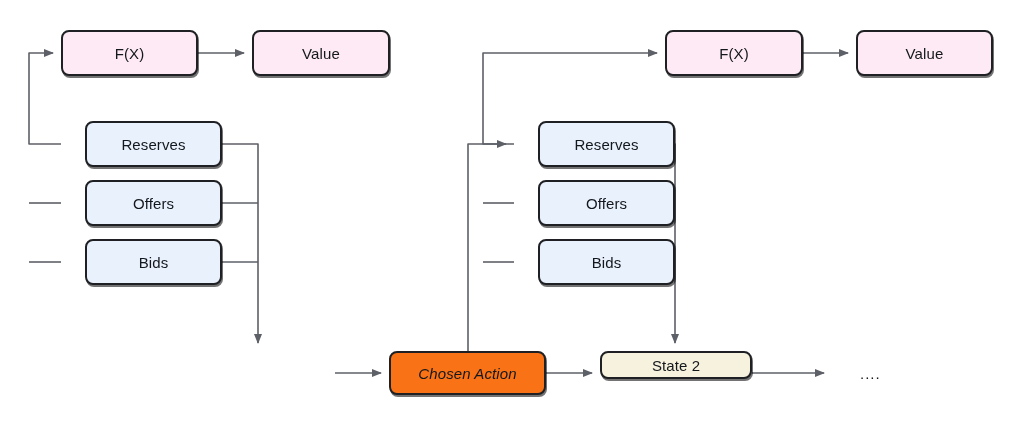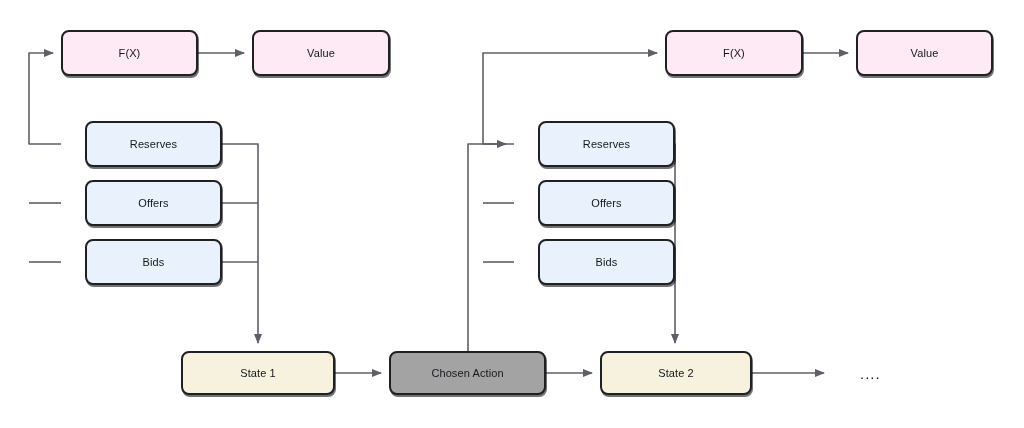--- a/index.html
+++ b/index.html
@@ -25,30 +25,30 @@
     height: 428px;
   }
   .node {
     position: absolute;
     box-sizing: border-box;
     border: 2px solid #1f2023;
     border-radius: 8px;
     display: flex;
     align-items: center;
     justify-content: center;
-    font-size: 11px;
+    font-size: 15px;
     color: #14171c;
     letter-spacing: 0.1px;
     z-index: 3;
     box-shadow: 1px 2px 0 rgba(0,0,0,0.55);
   }
   .node.pink   { background: #fdeaf4; }
   .node.blue   { background: #e8f1fc; margin-left: 24px; }
   .node.cream  { background: #f6f2dd; }
-  .node.green  { background: #a3a3a3; }
+  .node.green  { background: #f97316; font-style: italic; }
   .ellipsis {
     position: absolute;
     font-size: 15px;
     color: #14171c;
     letter-spacing: 1px;
     z-index: 3;
   }
 </style>
 </head>
 <body>
@@ -104,31 +104,30 @@
   <div class="node pink" style="left:61px; top:30px; width:137px; height:46px;">F(X)</div>
 
   <div class="node pink" style="left:252px; top:30px; width:138px; height:46px;">Value</div>
 
   <div class="node blue" style="left:61px; top:121px; width:137px; height:46px;">Reserves</div>
 
   <div class="node blue" style="left:61px; top:180px; width:137px; height:46px;">Offers</div>
 
   <div class="node blue" style="left:61px; top:239px; width:137px; height:46px;">Bids</div>
 
-  <div class="node cream" style="left:181px; top:351px; width:154px; height:44px;">State 1</div>
 
   <div class="node green" style="left:389px; top:351px; width:157px; height:44px;">Chosen Action</div>
 
   <div class="node pink" style="left:665px; top:30px; width:138px; height:46px;">F(X)</div>
 
   <div class="node pink" style="left:856px; top:30px; width:137px; height:46px;">Value</div>
 
   <div class="node blue" style="left:514px; top:121px; width:137px; height:46px;">Reserves</div>
 
   <div class="node blue" style="left:514px; top:180px; width:137px; height:46px;">Offers</div>
 
   <div class="node blue" style="left:514px; top:239px; width:137px; height:46px;">Bids</div>
 
-  <div class="node cream" style="left:600px; top:351px; width:152px; height:44px;">State 2</div>
+  <div class="node cream" style="left:600px; top:351px; width:152px; height:28px;">State 2</div>
 
   <div class="ellipsis" style="left:860px; top:365px;">....</div>
 
 </div>
 
 </body></html>

